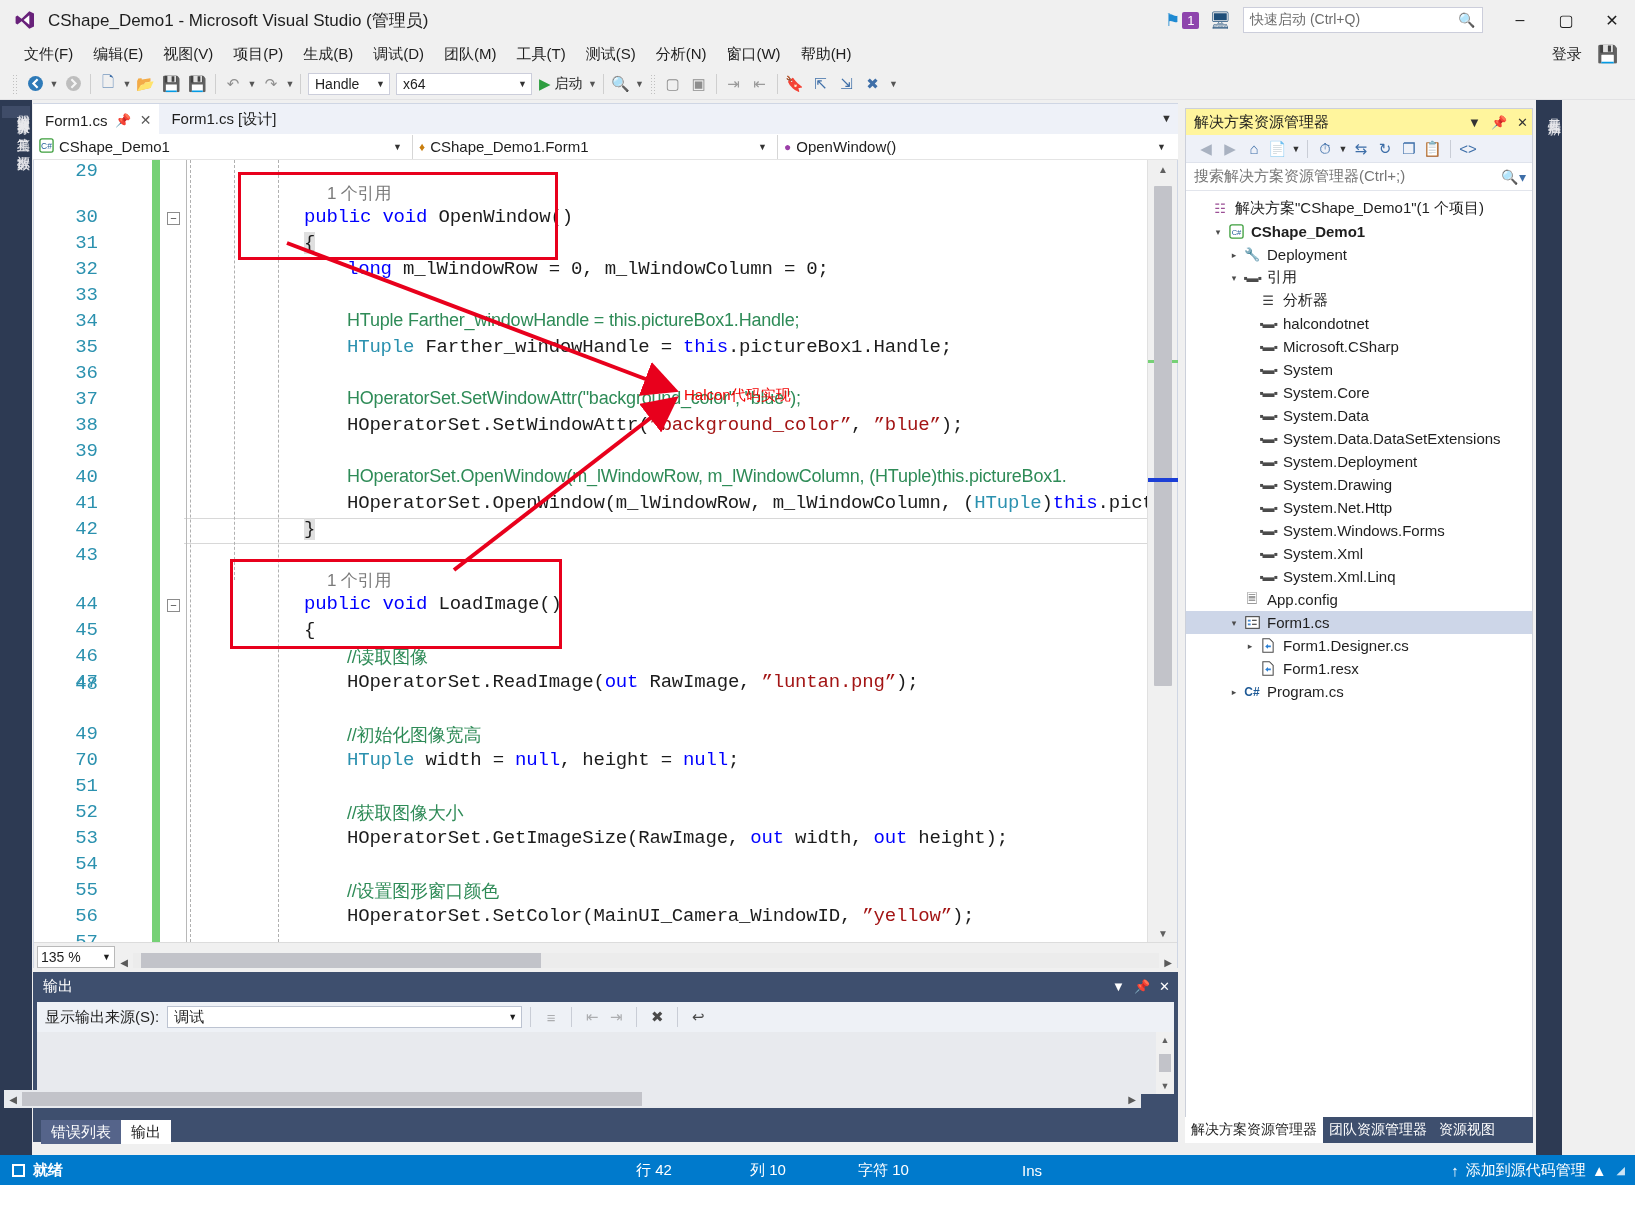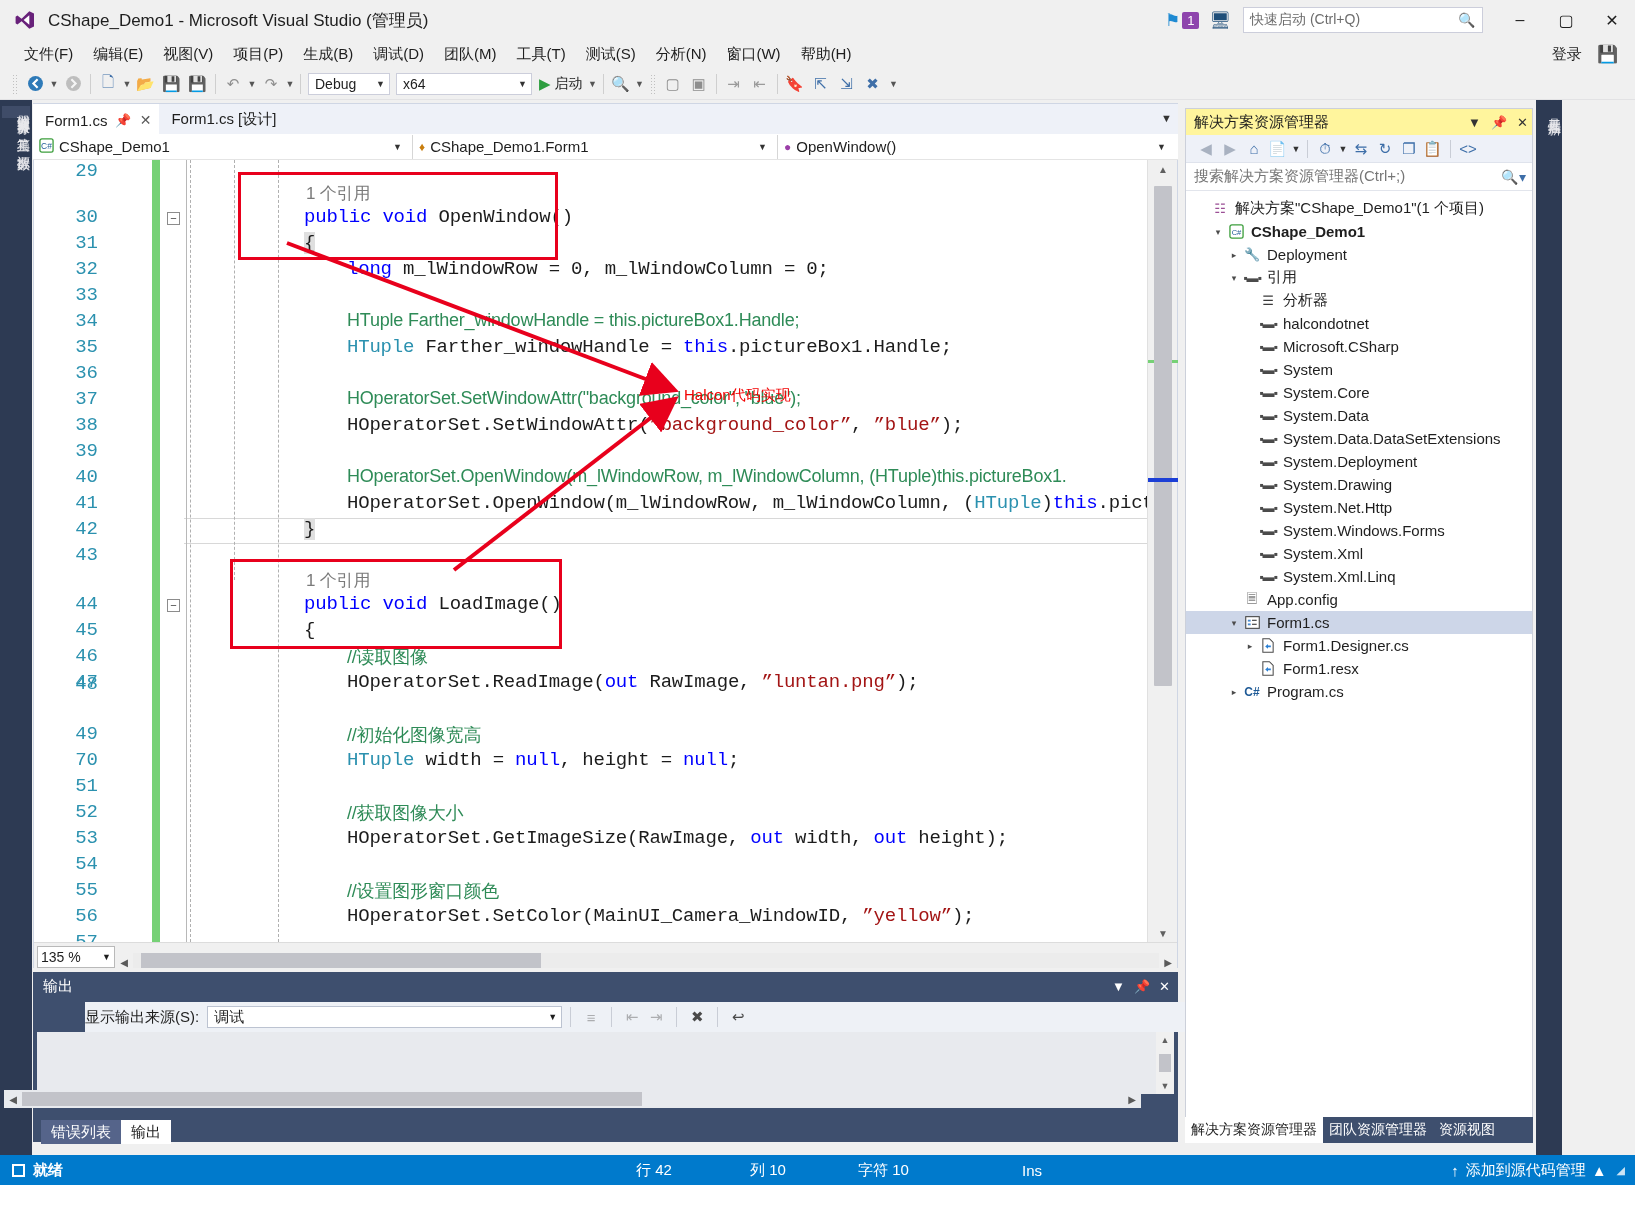--- a/index.html
+++ b/index.html
@@ -148,21 +148,21 @@
   .cline{
     position:absolute; white-space:pre;
     font-family:"Liberation Mono", monospace; font-size:19px; color:#1c1c1c;
     letter-spacing:-0.2px;
   }
   .cline.cn{ font-family:"Liberation Sans", sans-serif; }
   .kw{color:#0000ff;}
   .cm{color:#2e8b57;}
   .st{color:#a31515;}
   .ty{color:#2b91af;}
-  .ref{color:#7a7a7a;font-size:17px;}
+  .ref{color:#7a7a7a;font-size:17px;margin-left:21px;}
   .cur-row{
     position:absolute;left:150px;width:993px;height:26px;
     border-top:1px solid #d8d8d8;border-bottom:1px solid #d8d8d8;
   }
   .brace-hl{ background:#dfdfdf; }
 
   
   .redbox{ position:absolute;border:3px solid #e8001c; }
   .redlabel{ position:absolute; color:#f20000; font-size:15px; white-space:nowrap;}
   svg.anno{ position:absolute;left:0;top:0;width:1143px;height:782px;pointer-events:none;}
@@ -193,21 +193,21 @@
   .outpanel{
     position:absolute;left:33px;top:972px;width:1145px;height:144px;background:#3e4f6e;
   }
   .out-head{
     height:28px;display:flex;align-items:center;padding-left:10px;color:#fff;font-size:15px;
   }
   .out-head .hr-ico{margin-left:auto;display:flex;align-items:center;padding-right:8px;}
   .out-head .hr-ico span{margin-left:9px;font-size:13px;color:#fff;}
   .out-tools{
     position:absolute;left:4px;top:30px;width:1137px;height:30px;background:#eef1f6;
-    display:flex;align-items:center;margin-left:48px;
+    display:flex;align-items:center;padding-left:8px;
   }
   .out-lbl{font-size:15px;color:#1e1e1e;margin-right:8px;}
   .out-combo{
     width:355px;height:22px;background:#fff;border:1px solid #bcc3d1;display:flex;align-items:center;
     padding:0 4px 0 6px;font-size:15px;color:#1e1e1e;
   }
   .out-combo .occ{margin-left:auto;font-size:9px;}
   .out-sep{width:1px;height:20px;background:#c9cdd6;margin:0 8px;}
   .out-ico{width:24px;height:22px;display:flex;align-items:center;justify-content:center;font-size:15px;color:#4a4a4a;}
   .out-body{
@@ -363,21 +363,21 @@
     <div class="tb-ico">📂</div>
     <div class="tb-ico">💾</div>
     <div class="tb-ico">💾</div>
     <div class="tb-sep"></div>
     <div class="tb-ico" style="color:#8e8e8e">↶</div>
     <div class="tb-caret">▼</div>
     <div class="tb-ico" style="color:#8e8e8e">↷</div>
     <div class="tb-caret">▼</div>
     <div class="tb-sep"></div>
     <div class="tb-combo" style="width:82px">
-      <span>Debug</span>
+      <span>Handle</span>
       <span class="cb-caret">▼</span>
     </div>
     <div class="tb-combo" style="width:136px">
       <span>x64</span>
       <span class="cb-caret">▼</span>
     </div>
     <div class="run-btn">
       <span class="play">▶</span>
       <span>启动</span>
     </div>

